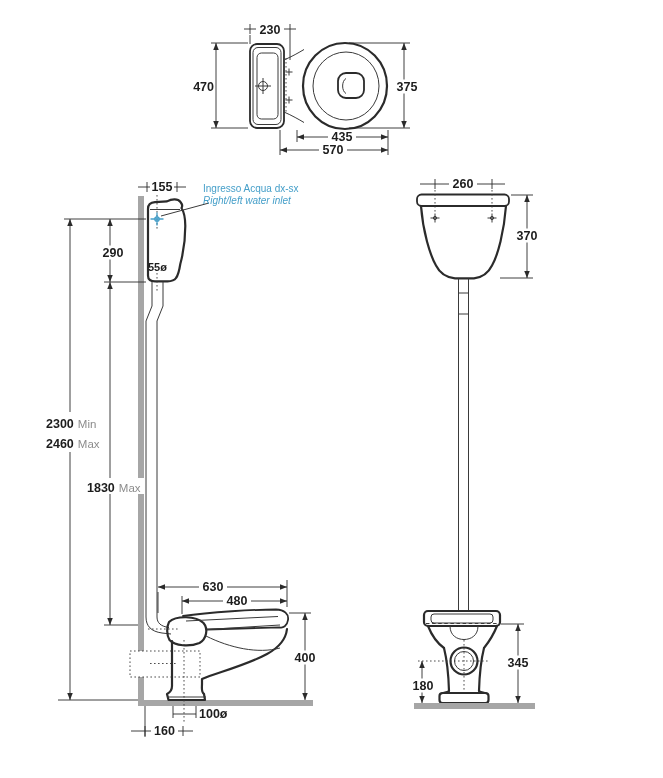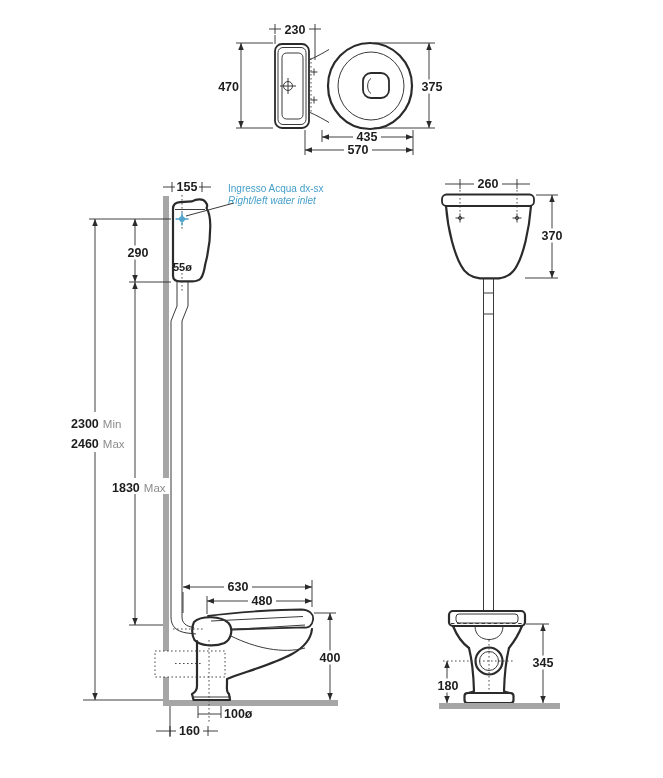--- a/index.html
+++ b/index.html
@@ -1,17 +1,17 @@
 <!DOCTYPE html>
 <html><head>
 <meta charset="utf-8">
 <style>
   html,body{margin:0;padding:0;background:#ffffff;}
   .page{position:relative;width:582px;height:778px;background:#fff;overflow:hidden;
-        font-family:"Liberation Sans",sans-serif;padding-left:25px;}
+        font-family:"Liberation Sans",sans-serif;}
   svg{display:block}
   .ln{stroke:#2b2b2b;stroke-width:1.8;fill:none;stroke-linecap:round;stroke-linejoin:round}
   .ln2{stroke:#2b2b2b;stroke-width:2.2;fill:none;stroke-linecap:round;stroke-linejoin:round}
   .thin{stroke:#3a3a3a;stroke-width:1;fill:none}
   .dim{stroke:#2b2b2b;stroke-width:0.9;fill:none}
   .dot{stroke:#3a3a3a;stroke-width:0.9;fill:none;stroke-dasharray:1.6,2.4}
   .dash{stroke:#3a3a3a;stroke-width:1.1;fill:none;stroke-dasharray:3.5,2.6}
   .gray{fill:#a6a6a6;stroke:none}
   .wbg{fill:#ffffff;stroke:none}
   .boxw{fill:#ffffff}

